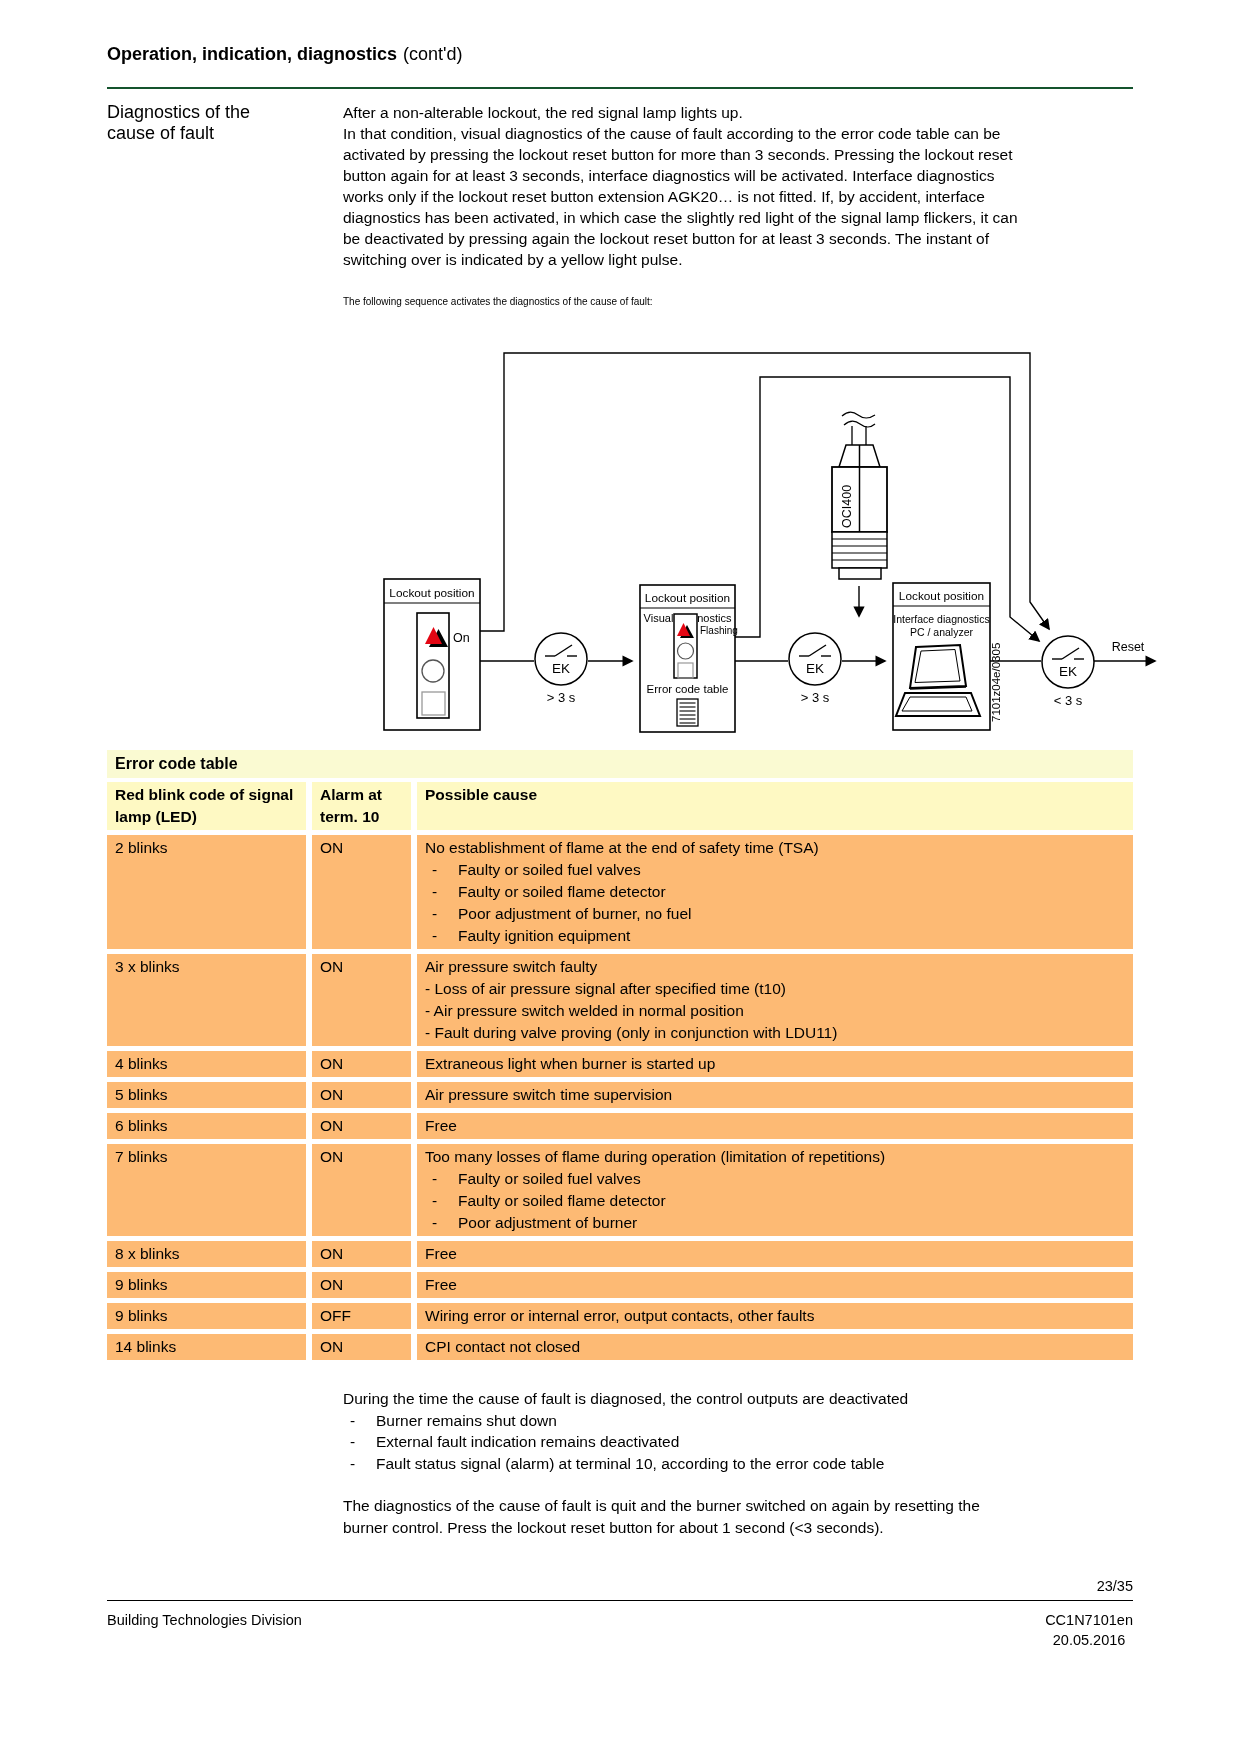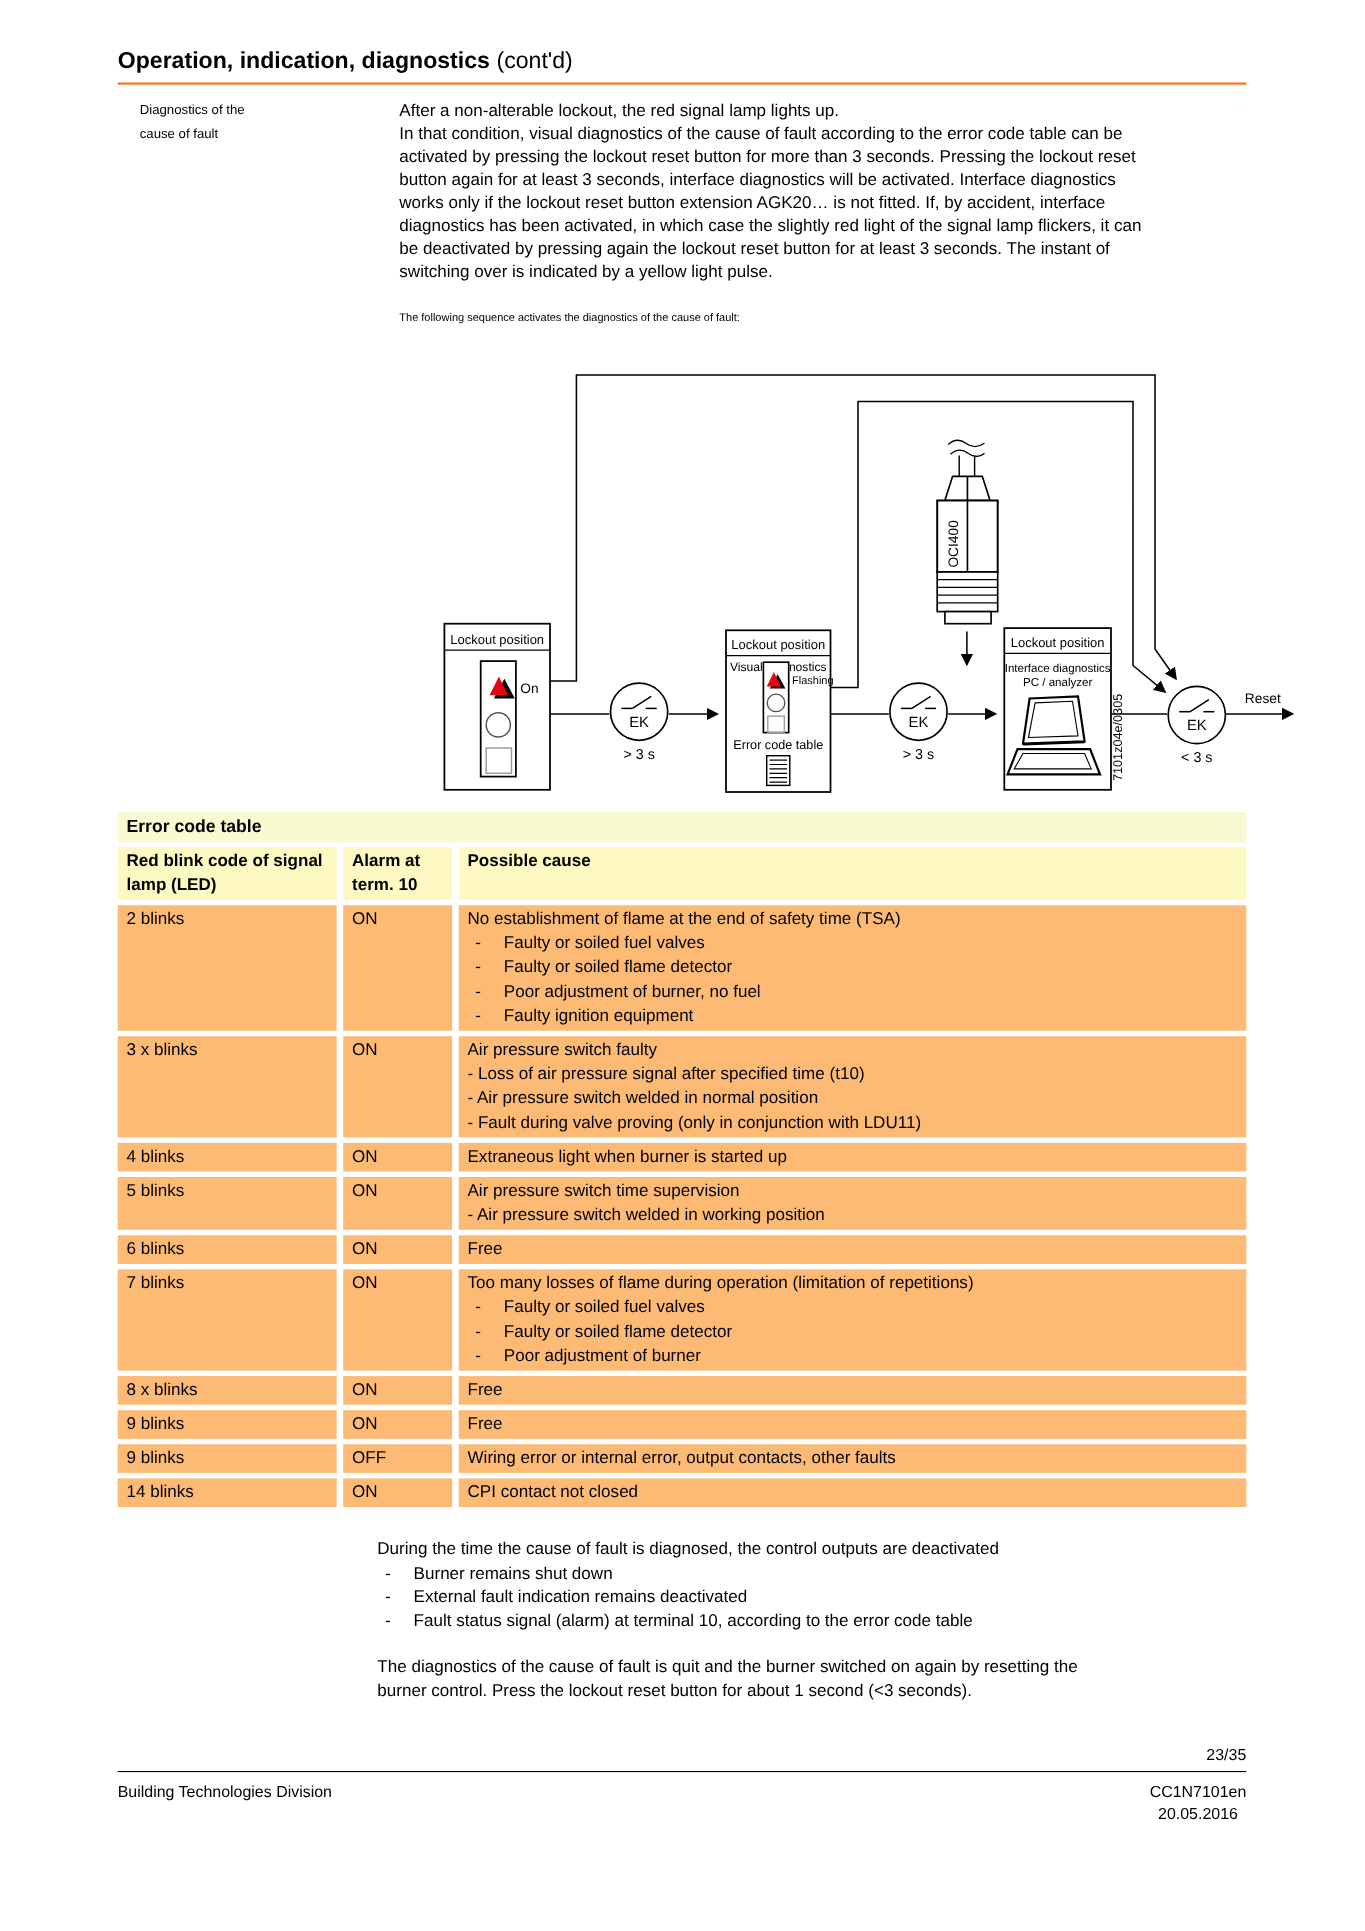--- a/index.html
+++ b/index.html
@@ -1,24 +1,24 @@
 <!DOCTYPE html>
 <html><head>
 <meta charset="utf-8">
 <style>
   html,body{margin:0;padding:0;background:#fff;}
   body{width:1241px;min-height:1755px;font-family:"Liberation Sans",sans-serif;color:#000;}
   .page{box-sizing:border-box;width:1241px;min-height:1755px;padding:44px 108px 20px 107px;position:relative;}
   
-  .doc-header{border-bottom:2px solid #f97316;padding-bottom:7px;font-size:21px;}
+  .doc-header{border-bottom:2px solid #14532d;padding-bottom:22px;font-size:18px;}
   .doc-header .ht{font-weight:bold;}
   .doc-header .hs{margin-left:6px;}
   
   .main{display:flex;margin-top:13px;}
-  .side{width:236px;flex:none;font-size:12px;line-height:21px;white-space:pre-line;margin-left:20px;}
+  .side{width:236px;flex:none;font-size:18px;line-height:21px;white-space:pre-line;}
   .bodycol{width:790px;flex:none;}
   .intro{margin:0;font-size:15.5px;line-height:21px;width:676px;white-space:pre-line;}
   .seq{margin:21px 0 0 0;font-size:10px;line-height:21px;}
   
   .diagram{position:relative;width:820px;height:420px;margin-top:8px;}
   svg text{font-family:"Liberation Sans",sans-serif;fill:#000;}
   
   .etable{margin-top:10px;font-size:15.5px;}
   .tband{background:#fafad2;font-weight:bold;font-size:16px;line-height:22px;padding:3px 8px;margin-bottom:4px;}
   .erow{display:flex;column-gap:6px;margin-bottom:5px;}
@@ -225,21 +225,20 @@
           <div class="cell c2">ON</div>
           <div class="cell c3">
             <div class="cline">Extraneous light when burner is started up</div>
           </div>
         </div>
         <div class="erow">
           <div class="cell c1">5 blinks</div>
           <div class="cell c2">ON</div>
           <div class="cell c3">
             <div class="cline">Air pressure switch time supervision</div>
-            <div class="cline">- Air pressure switch welded in working position</div>
           </div>
         </div>
         <div class="erow">
           <div class="cell c1">6 blinks</div>
           <div class="cell c2">ON</div>
           <div class="cell c3">
             <div class="cline">Free</div>
           </div>
         </div>
         <div class="erow">

